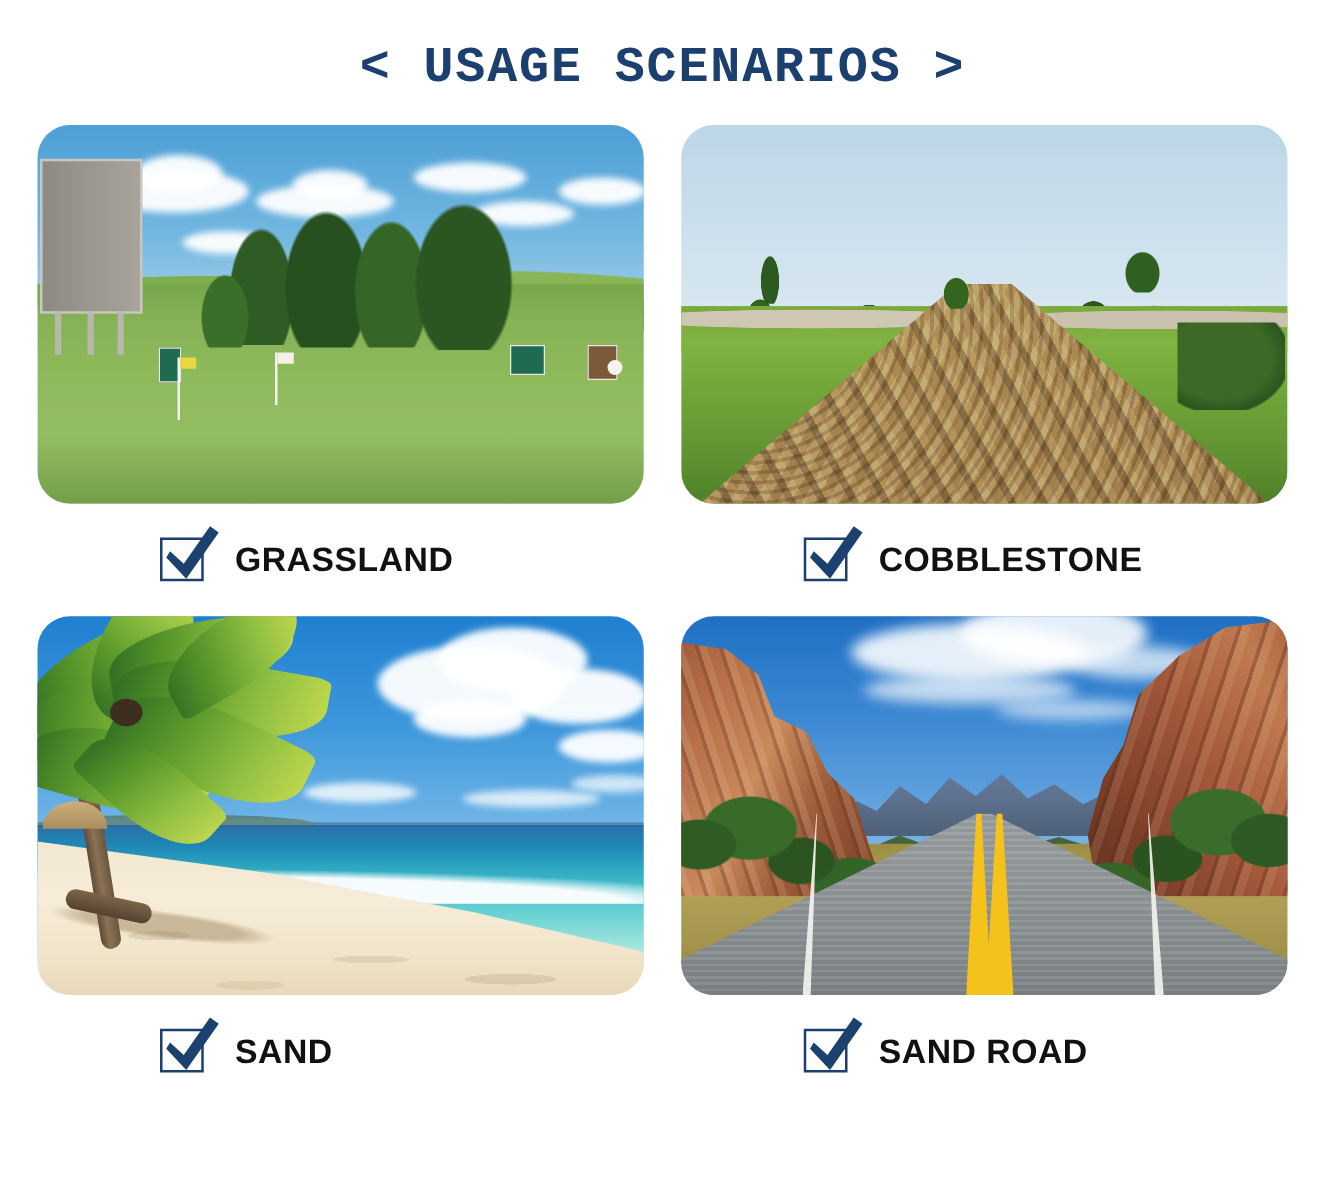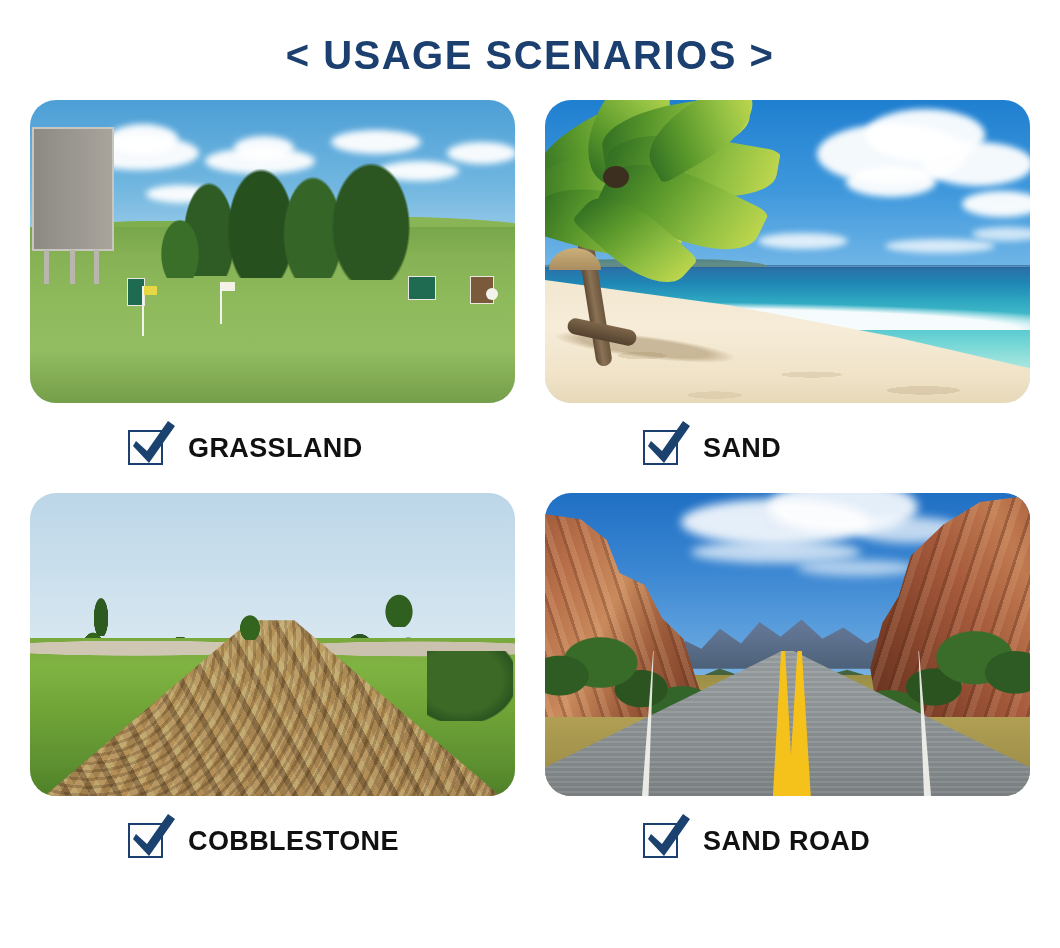--- a/index.html
+++ b/index.html
@@ -14,21 +14,21 @@
   }
 
   
   .title-bar {
     width: 100%;
     text-align: center;
     padding-top: 33px;
   }
   .title {
     display: inline-block;
-    font-family: Liberation Sans, sans-serif;
+    font-family: Liberation Mono, monospace;
     font-weight: bold;
     font-size: 40px;
     letter-spacing: 1.5px;
     color: #1b3f6e;
     white-space: nowrap;
   }
 
   
   .grid {
     margin: 0;
@@ -383,20 +383,43 @@
         <span class="box"></span>
         <svg viewBox="0 0 52 52" aria-hidden="true">
           <path d="M7 27 L10 22 L21 32 L42 2 L49 7 L23 44 Z" fill="#1b416f"></path>
         </svg>
       </span>
       <span class="cap-label">GRASSLAND</span>
     </div>
   </div>
 
   <div class="card">
+    <div class="photo cb-sky">
+      <div class="cb-trees"></div>
+      <div class="cb-lawnfar"></div>
+      <div class="cb-lawn"></div>
+      <div class="cb-path-far"></div>
+      <div class="cb-path"></div>
+      <div class="cb-bush"></div>
+      <div style="position:absolute;left:13%;top:34%;width:16px;height:40px;background:radial-gradient(ellipse at 50% 55%,#2c5a1f 0 62%,transparent 66%);"></div>
+      <div style="position:absolute;left:43%;top:40%;width:22px;height:26px;background:radial-gradient(ellipse at 50% 55%,#33651f 0 62%,transparent 66%);"></div>
+      <div style="position:absolute;left:73%;top:33%;width:30px;height:34px;background:radial-gradient(ellipse at 50% 55%,#30601f 0 62%,transparent 66%);"></div>
+    </div>
+    <div class="caption">
+      <span class="checkbox">
+        <span class="box"></span>
+        <svg viewBox="0 0 52 52" aria-hidden="true">
+          <path d="M7 27 L10 22 L21 32 L42 2 L49 7 L23 44 Z" fill="#1b416f"></path>
+        </svg>
+      </span>
+      <span class="cap-label">COBBLESTONE</span>
+    </div>
+  </div>
+
+  <div class="card">
     <div class="photo beach-sky">
       <div class="cloud" style="left:56%; top:8%;  width:150px; height:60px;"></div>
       <div class="cloud" style="left:66%; top:3%;  width:120px; height:52px;"></div>
       <div class="cloud" style="left:78%; top:14%; width:110px; height:44px;"></div>
       <div class="cloud" style="left:62%; top:22%; width:90px;  height:30px;"></div>
       <div class="cloud" style="left:86%; top:30%; width:80px;  height:26px;"></div>
       <div class="cloud" style="left:44%; top:44%; width:90px;  height:16px; opacity:.8;"></div>
       <div class="cloud" style="left:70%; top:46%; width:110px; height:14px; opacity:.75;"></div>
       <div class="cloud" style="left:88%; top:42%; width:70px;  height:14px; opacity:.7;"></div>
       <div class="b-sea"></div>
@@ -423,43 +446,20 @@
       <div style="position:absolute;left:4px;top:148px;width:52px;height:22px;background:linear-gradient(to bottom,#cbb07a,#a98d5f);border-radius:50% 50% 0 0/100% 100% 0 0;"></div>
     </div>
     <div class="caption">
       <span class="checkbox">
         <span class="box"></span>
         <svg viewBox="0 0 52 52" aria-hidden="true">
           <path d="M7 27 L10 22 L21 32 L42 2 L49 7 L23 44 Z" fill="#1b416f"></path>
         </svg>
       </span>
       <span class="cap-label">SAND</span>
-    </div>
-  </div>
-
-  <div class="card">
-    <div class="photo cb-sky">
-      <div class="cb-trees"></div>
-      <div class="cb-lawnfar"></div>
-      <div class="cb-lawn"></div>
-      <div class="cb-path-far"></div>
-      <div class="cb-path"></div>
-      <div class="cb-bush"></div>
-      <div style="position:absolute;left:13%;top:34%;width:16px;height:40px;background:radial-gradient(ellipse at 50% 55%,#2c5a1f 0 62%,transparent 66%);"></div>
-      <div style="position:absolute;left:43%;top:40%;width:22px;height:26px;background:radial-gradient(ellipse at 50% 55%,#33651f 0 62%,transparent 66%);"></div>
-      <div style="position:absolute;left:73%;top:33%;width:30px;height:34px;background:radial-gradient(ellipse at 50% 55%,#30601f 0 62%,transparent 66%);"></div>
-    </div>
-    <div class="caption">
-      <span class="checkbox">
-        <span class="box"></span>
-        <svg viewBox="0 0 52 52" aria-hidden="true">
-          <path d="M7 27 L10 22 L21 32 L42 2 L49 7 L23 44 Z" fill="#1b416f"></path>
-        </svg>
-      </span>
-      <span class="cap-label">COBBLESTONE</span>
     </div>
   </div>
 
   <div class="card">
     <div class="photo pr-sky">
       <div class="pr-cloud" style="left:28%; top:2%;  width:190px; height:46px;"></div>
       <div class="pr-cloud" style="left:46%; top:-4%; width:150px; height:52px;"></div>
       <div class="pr-cloud" style="left:30%; top:16%; width:170px; height:22px; opacity:.7;"></div>
       <div class="pr-cloud" style="left:52%; top:22%; width:120px; height:16px; opacity:.6;"></div>
       <div class="pr-cloud" style="left:64%; top:8%;  width:110px; height:26px; opacity:.7;"></div>

